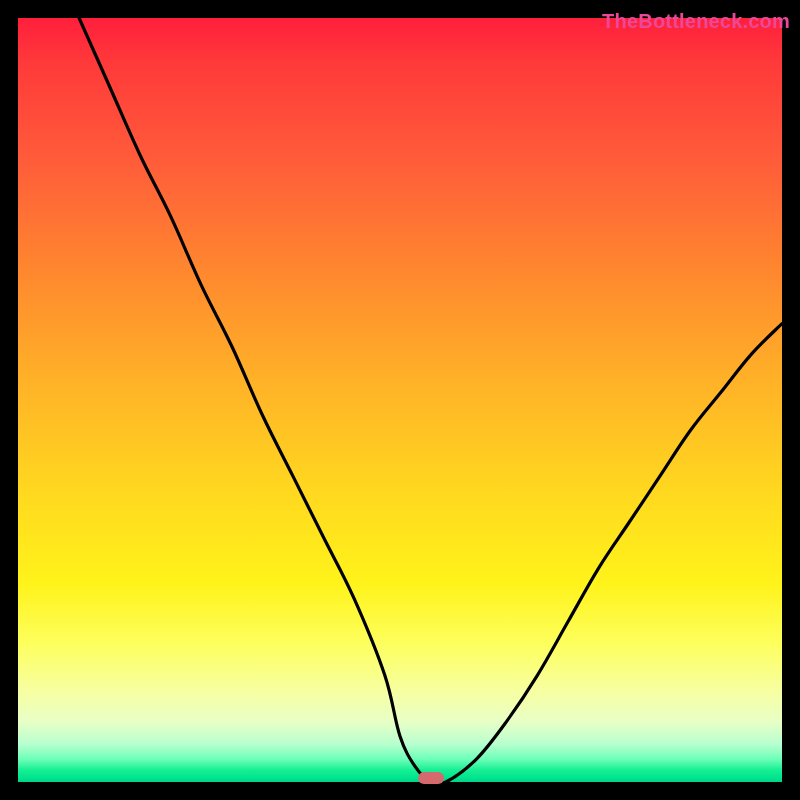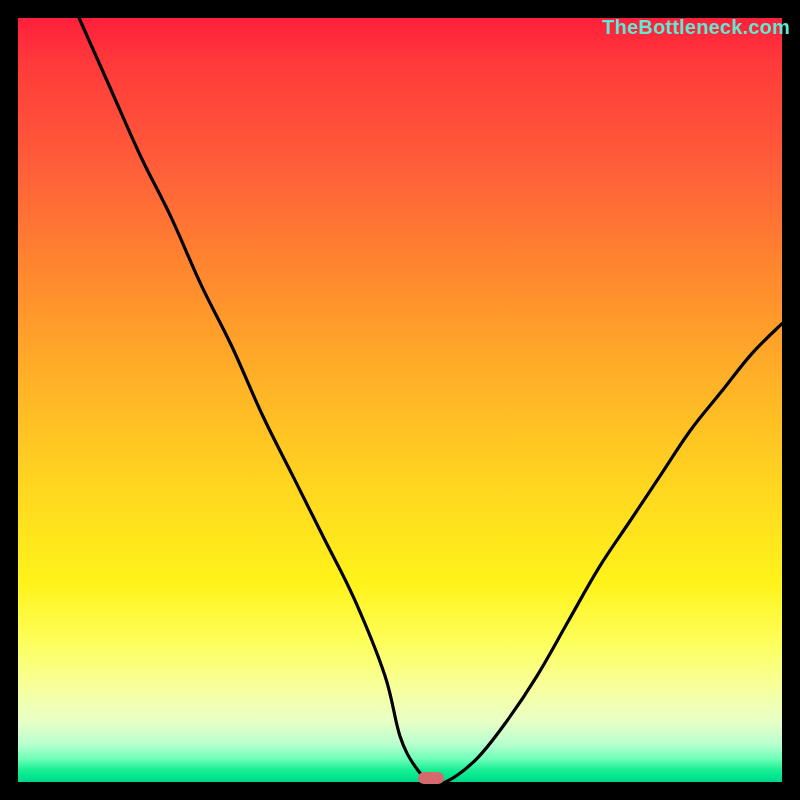--- a/index.html
+++ b/index.html
@@ -38,26 +38,26 @@
         #e8ffc5 92%,
         #b9ffcf 95%,
         #6dffb8 97%,
         #19ef94 98.4%,
         #00e58e 99.4%,
         #00d487 100%
       );
   }
   .watermark {
     position: absolute;
-    top: 16px;
+    top: 10px;
     right: 10px;
     font-size: 20px;
     font-weight: 600;
     letter-spacing: 0.2px;
-    color: #5eead4;
+    color: #ec4899;
     user-select: none;
   }
   svg.curve {
     position: absolute;
     left: 0;
     top: 0;
     width: 764px;
     height: 764px;
     pointer-events: none;
   }

